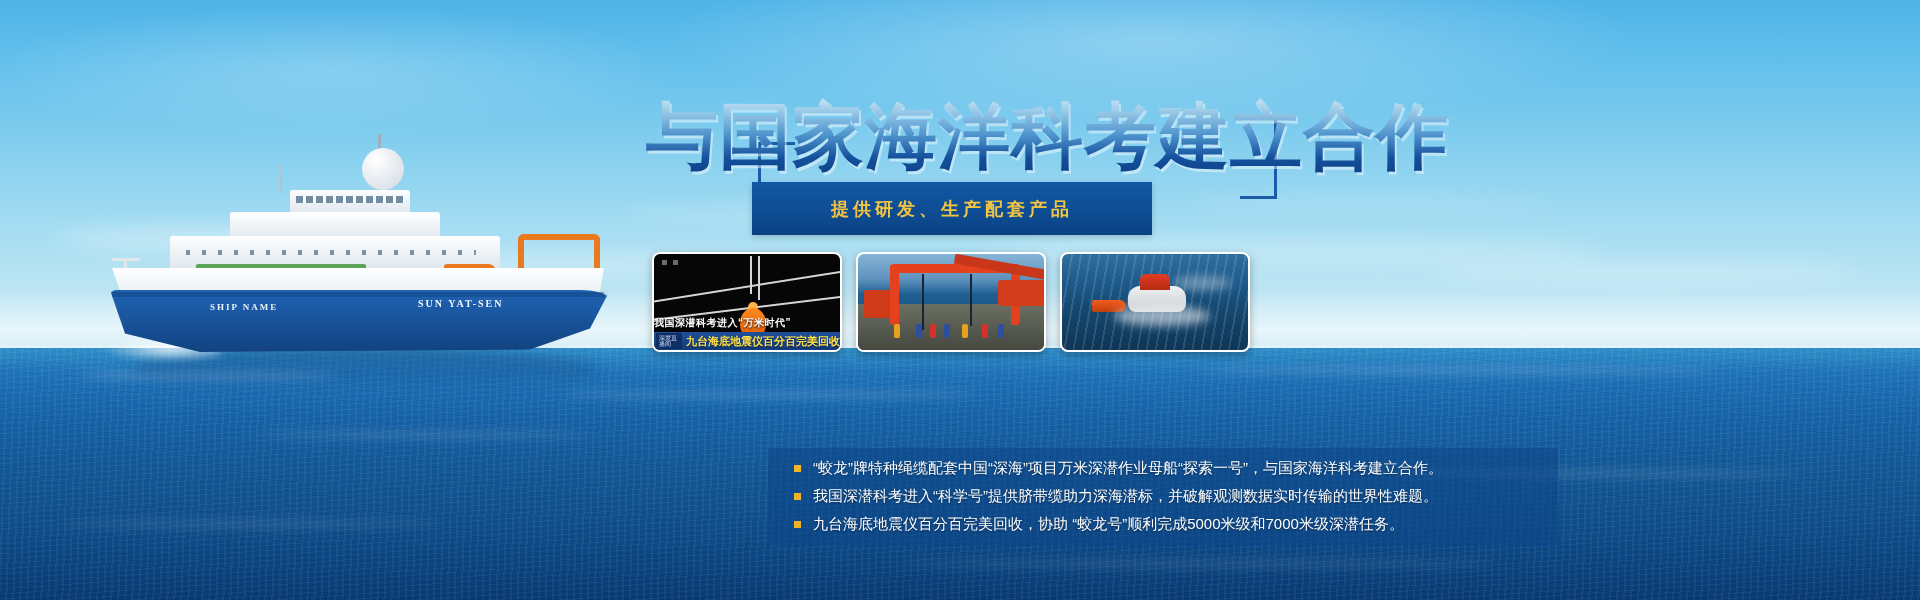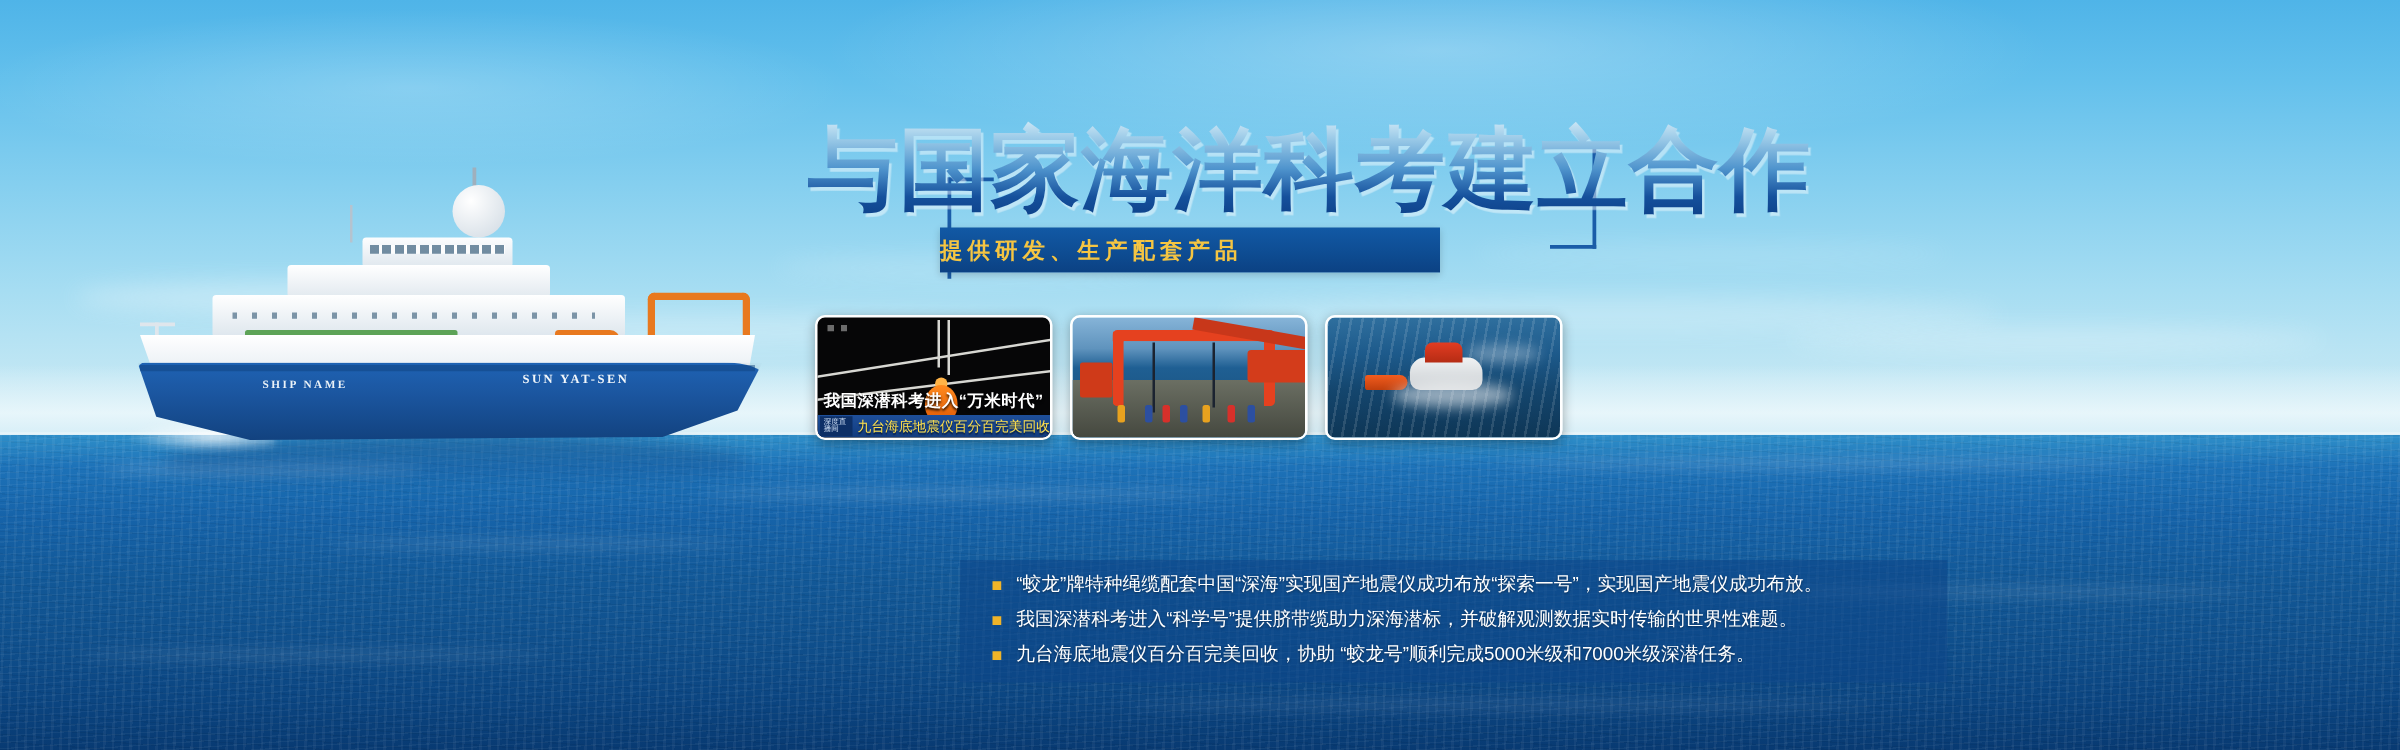--- a/index.html
+++ b/index.html
@@ -153,23 +153,23 @@
     font-size:72px;font-weight:bold;letter-spacing:1px;line-height:1.12;
     white-space:nowrap;
     background:linear-gradient(180deg,#cfe8f6 0%,#9ccbe8 18%,#4f94cd 48%,#15509c 76%,#0c3f86 100%);
     -webkit-background-clip:text;background-clip:text;color:transparent;
     -webkit-text-fill-color:transparent;
     filter:drop-shadow(2px 3px 0 rgba(255,255,255,.45));
   }
 
   
   .subbar{
-    position:absolute;left:752px;top:182px;width:400px;height:36px;
+    position:absolute;left:752px;top:182px;width:400px;height:53px;
     background:linear-gradient(180deg,#1259a5 0%,#0e4d93 55%,#0b4183 100%);
-    display:flex;align-items:center;
+    display:flex;align-items:center;justify-content:center;
     box-shadow:0 2px 6px rgba(0,0,0,.18);
   }
   .subbar-text{
     color:#f5c542;font-size:18px;font-weight:bold;letter-spacing:4px;white-space:nowrap;
   }
 
   
   .photos{position:absolute;left:652px;top:252px;width:600px;height:100px;display:flex;gap:14px;}
   .card{
     width:190px;height:100px;border-radius:8px;overflow:hidden;position:relative;
@@ -184,32 +184,32 @@
   .c1 .r3{left:96px;top:2px;width:2px;height:38px;}
   .c1 .r4{left:104px;top:2px;width:2px;height:44px;}
   .c1 .sub{
     position:absolute;left:86px;top:54px;width:26px;height:30px;border-radius:50% 50% 45% 45%;
     background:linear-gradient(180deg,#ff8a1f,#e05a05);
   }
   .c1 .subtop{position:absolute;left:94px;top:48px;width:10px;height:10px;border-radius:50%;background:#ffb347;}
   .c1 .frame-dots{position:absolute;left:8px;top:6px;width:22px;height:5px;
     background:repeating-linear-gradient(90deg,#6b6b6b 0 5px,rgba(0,0,0,0) 5px 11px);}
   .c1 .cap1{
-    position:absolute;left:0;right:0;bottom:20px;text-align:center;color:#ffffff;
-    font-size:13px;font-weight:bold;letter-spacing:.5px;text-shadow:0 1px 2px #000;
+    position:absolute;left:0;right:0;bottom:20px;text-align:left;color:#ffffff;
+    font-size:10px;font-weight:bold;letter-spacing:.5px;text-shadow:0 1px 2px #000;
   }
   .c1 .cap2bar{
     position:absolute;left:0;right:0;bottom:0;height:18px;
     background:linear-gradient(180deg,#1e4f9a,#123b7d);display:flex;align-items:center;
   }
   .c1 .cap2tag{
     background:#0d2f66;color:#cfe0f6;font-size:6px;padding:2px 3px;margin-left:2px;line-height:1;
   }
   .c1 .cap2{
-    color:#ffe14d;font-size:11px;font-weight:normal;margin-left:4px;white-space:nowrap;
+    color:#ffe14d;font-size:11px;font-weight:bold;margin-left:4px;white-space:nowrap;
     text-shadow:0 1px 1px rgba(0,0,0,.6);
   }
   
   .c2{background:linear-gradient(180deg,#86b4d8 0%,#5f93bd 26%,#1f5f93 42%,#16496f 100%);}
   .c2 .deck{position:absolute;left:0;bottom:0;width:100%;height:46px;
     background:linear-gradient(180deg,#6b6f63,#45483f);}
   .c2 .agate{position:absolute;left:32px;top:10px;width:112px;height:52px;
     border:9px solid #e5411f;border-bottom:none;border-radius:4px;}
   .c2 .boom{position:absolute;left:96px;top:8px;width:96px;height:10px;background:#c8371a;transform:rotate(10deg);}
   .c2 .boom2{position:absolute;left:140px;top:26px;width:50px;height:26px;background:#d33c1b;border-radius:3px;}
@@ -356,21 +356,21 @@
       <div class="craft"></div>
       <div class="sail"></div>
       <div class="spray"></div>
     </div>
 
   </div>
 
   <div class="bullets">
     <div class="brow">
       <span class="bdot"></span>
-      <span class="btext">“蛟龙”牌特种绳缆配套中国“深海”实现国产地震仪成功布放“探索一号”，实现国产地震仪成功布放。</span>
+      <span class="btext">“蛟龙”牌特种绳缆配套中国“深海”项目万米深潜作业母船“探索一号”，与国家海洋科考建立合作。</span>
     </div>
     <div class="brow">
       <span class="bdot"></span>
       <span class="btext">我国深潜科考进入“科学号”提供脐带缆助力深海潜标，并破解观测数据实时传输的世界性难题。</span>
     </div>
     <div class="brow">
       <span class="bdot"></span>
       <span class="btext">九台海底地震仪百分百完美回收，协助 “蛟龙号”顺利完成5000米级和7000米级深潜任务。</span>
     </div>
   </div>

